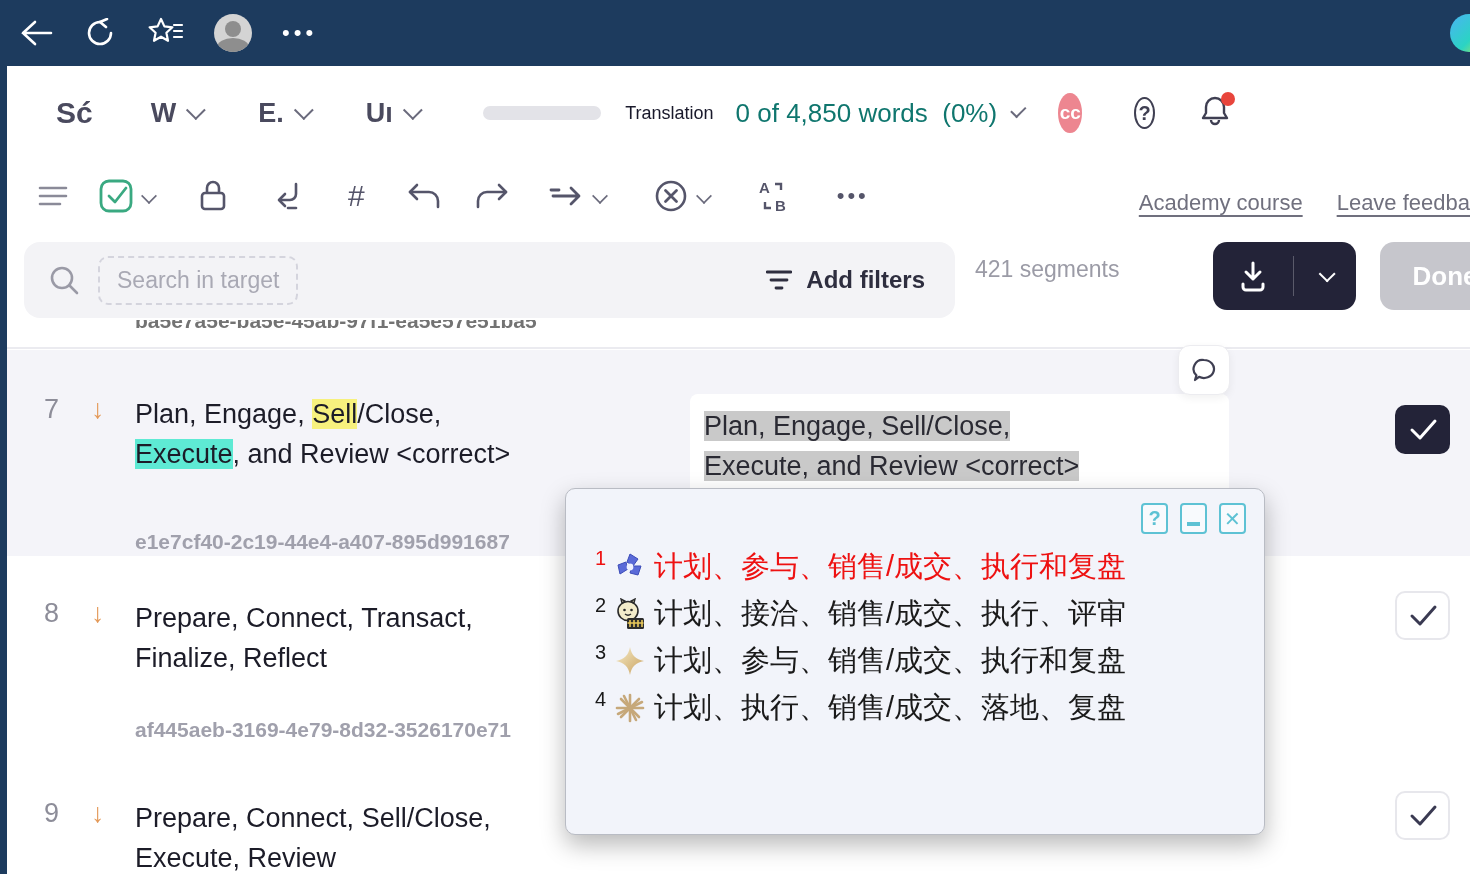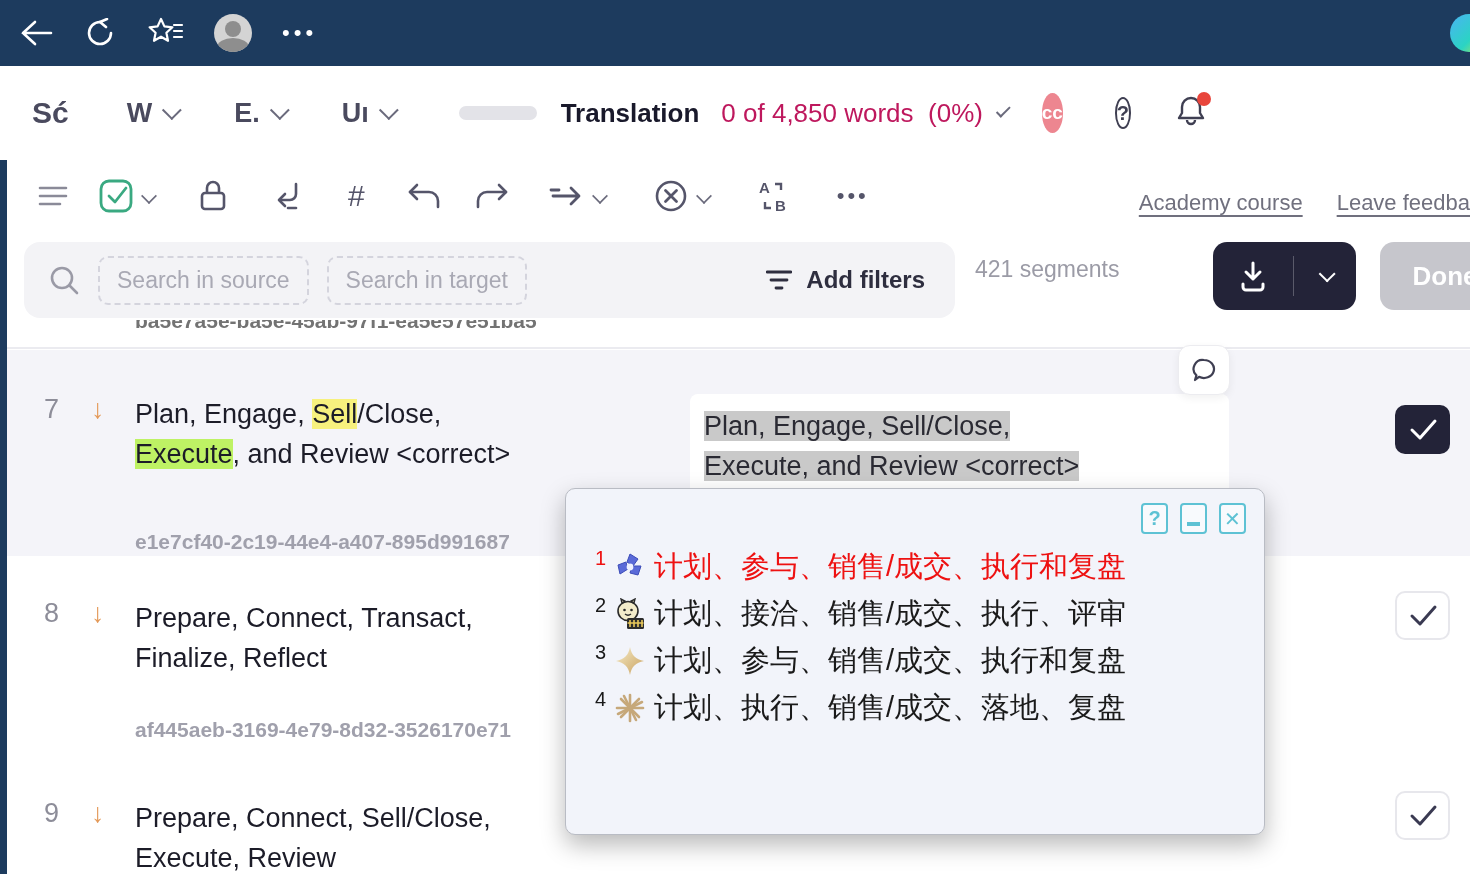--- a/index.html
+++ b/index.html
@@ -17,27 +17,27 @@
   .url-text { color:#fff; font-size:25px; white-space:nowrap; overflow:hidden; flex:1; margin-left:14px; }
   .pill-star { flex:0 0 auto; }
   .tb-icon { margin-left:26px; }
   .avatar-circle { width:38px; height:38px; border-radius:50%; background:#d4d4d4; position:relative; overflow:hidden; margin-left:30px; }
   .avatar-circle .head { position:absolute; left:11px; top:7px; width:16px; height:16px; border-radius:50%; background:#8e8e8e; }
   .avatar-circle .body { position:absolute; left:3px; top:24px; width:32px; height:18px; border-radius:50%; background:#8e8e8e; }
   .dots { color:#fff; font-size:22px; letter-spacing:4px; margin-left:30px; }
   .copilot-sliver { position:absolute; right:-18px; top:14px; width:38px; height:38px; border-radius:50%; background:linear-gradient(135deg,#4ab3f4,#2bd4c3 60%,#b6e84e); }
 
   
-  .app-header { position:absolute; left:0; top:66px; width:1207px; height:94px; background:#fff; display:flex; align-items:center; }
+  .app-header { position:absolute; left:24px; top:66px; width:1207px; height:94px; background:#fff; display:flex; align-items:center; }
   .sc-logo { font-size:30px; font-weight:bold; color:#4a4a5e; margin-left:32px; }
   .menu-item { display:flex; align-items:center; gap:10px; margin-left:58px; color:#4a4a5e; font-size:27px; font-weight:600; }
   .chev { width:14px; height:14px; border-right:2.5px solid #6a6a7c; border-bottom:2.5px solid #6a6a7c; transform:rotate(45deg) translateY(-4px); }
   .progress-pill { width:198px; height:14px; border-radius:7px; background:#e3e3e8; margin-left:66px; }
-  .stage-title { font-size:26px; font-weight:bold; color:#19192b; margin-left:24px; }
-  .word-count { font-size:26px; color:#be185d; margin-left:22px; white-space:nowrap; }
+  .stage-title { font-size:18px; font-weight:normal; color:#19192b; margin-left:24px; }
+  .word-count { font-size:26px; color:#0f766e; margin-left:22px; white-space:nowrap; }
   .hdr-chev { margin-left:14px; }
   .cc-avatar { width:40px; height:40px; border-radius:50%; background:#ed8690; color:#fff; font-size:19px; font-weight:bold; display:flex; align-items:center; justify-content:center; margin-left:38px; }
   .help-circ { width:32px; height:32px; border-radius:50%; border:2.5px solid #3f3f52; color:#3f3f52; font-size:20px; font-weight:bold; display:flex; align-items:center; justify-content:center; margin-left:52px; }
   .bell-wrap { position:relative; margin-left:44px; }
   .red-dot { position:absolute; right:-4px; top:-2px; width:14px; height:14px; border-radius:50%; background:#e8453c; }
   .partial-user { position:absolute; right:-14px; top:96px; width:28px; height:28px; border-radius:50%; border:3px solid #3f3f52; }
   .partial-user:after { content:""; position:absolute; left:-4px; top:30px; width:30px; height:3px; background:#3f3f52; }
 
   
   .edit-toolbar { position:absolute; left:7px; top:160px; width:1463px; height:72px; background:#fff; display:flex; align-items:center; }
@@ -63,21 +63,21 @@
   .segments { position:absolute; left:7px; top:330px; width:1463px; height:544px; background:#fff; }
   .clip-id { position:absolute; left:128px; top:-10px; height:25px; overflow:hidden; font-size:21px; color:#737373; font-weight:bold; }
   .top-divider { position:absolute; left:0; top:17px; width:1463px; height:2px; background:#ebebf0; }
   .row7 { position:absolute; left:0; top:20px; width:1463px; height:206px; background:#f4f4f9; }
   .row8 { position:absolute; left:0; top:226px; width:1463px; height:200px; background:#fff; }
   .row9 { position:absolute; left:0; top:426px; width:1463px; height:118px; background:#fff; }
   .seg-num { position:absolute; left:37px; font-size:27px; color:#8d8d99; }
   .seg-arrow { position:absolute; left:84px; font-size:27px; color:#e49a5a; }
   .src-text { position:absolute; left:128px; width:545px; font-size:27px; color:#1c1c28; line-height:40px; }
   .hl-yellow { background:#f7f17e; }
-  .hl-orange { background:#bef264; }
+  .hl-orange { background:#5eead4; }
   .seg-id { position:absolute; left:128px; font-size:21px; color:#a0a0ac; font-weight:bold; white-space:nowrap; }
   .target-card { position:absolute; left:683px; top:44px; width:539px; height:120px; background:#fff; border-radius:8px; padding:12px 14px; }
   .tgt-line { font-size:27px; line-height:40px; color:#2a2a33; }
   .tgt-line span { background:#c9c9c9; }
   .comment-fab { position:absolute; left:1171px; top:-5px; width:52px; height:50px; background:#fff; border:1px solid #ececf0; border-radius:12px; box-shadow:0 3px 8px rgba(0,0,0,.06); display:flex; align-items:center; justify-content:center; }
   .confirm-btn { position:absolute; left:1388px; width:55px; height:49px; border-radius:10px; display:flex; align-items:center; justify-content:center; }
   .confirm-dark { background:#232338; }
   .confirm-light { background:#fff; border:2px solid #e7e7ec; }
 
   
@@ -222,21 +222,20 @@
       <a class="tb-link">Leave feedba</a>
     </div>
   </div>
 
   <div class="filter-bar">
     <div class="search-box">
       <svg style="margin-left:24px" width="32" height="32" viewBox="0 0 32 32">
           <circle cx="14" cy="14" r="10" stroke="#9a9aa6" stroke-width="2.6" fill="none"></circle>
           <path d="M21.5 21.5 L29 29" stroke="#9a9aa6" stroke-width="2.6" stroke-linecap="round"></path>
         </svg>
-      <div class="dashed-pill">Search in source</div>
       <div class="dashed-pill">Search in target</div>
       <div class="addf">
         <svg width="26" height="20" viewBox="0 0 26 20">
             <path d="M1 2 h24 M5 10 h16 M10 18 h6" stroke="#2e2e3f" stroke-width="2.8" stroke-linecap="round"></path>
           </svg>
         <span>Add filters</span>
       </div>
     </div>
     <span class="seg-count">421 segments</span>
     <div class="dl-btn">

